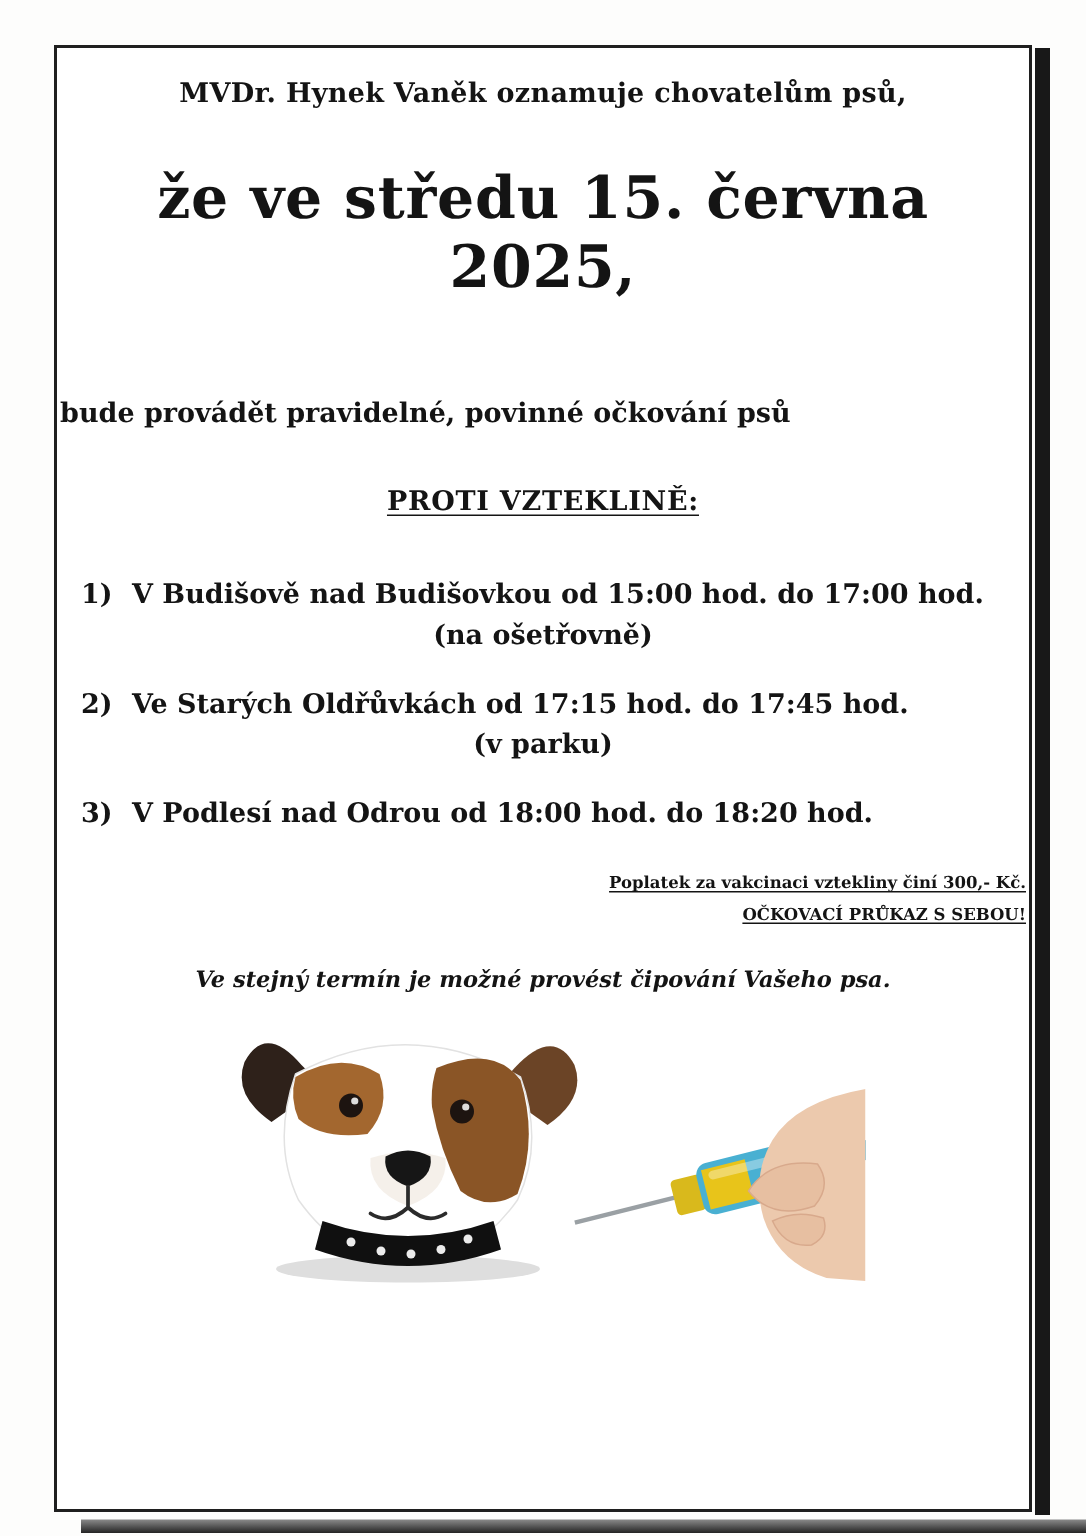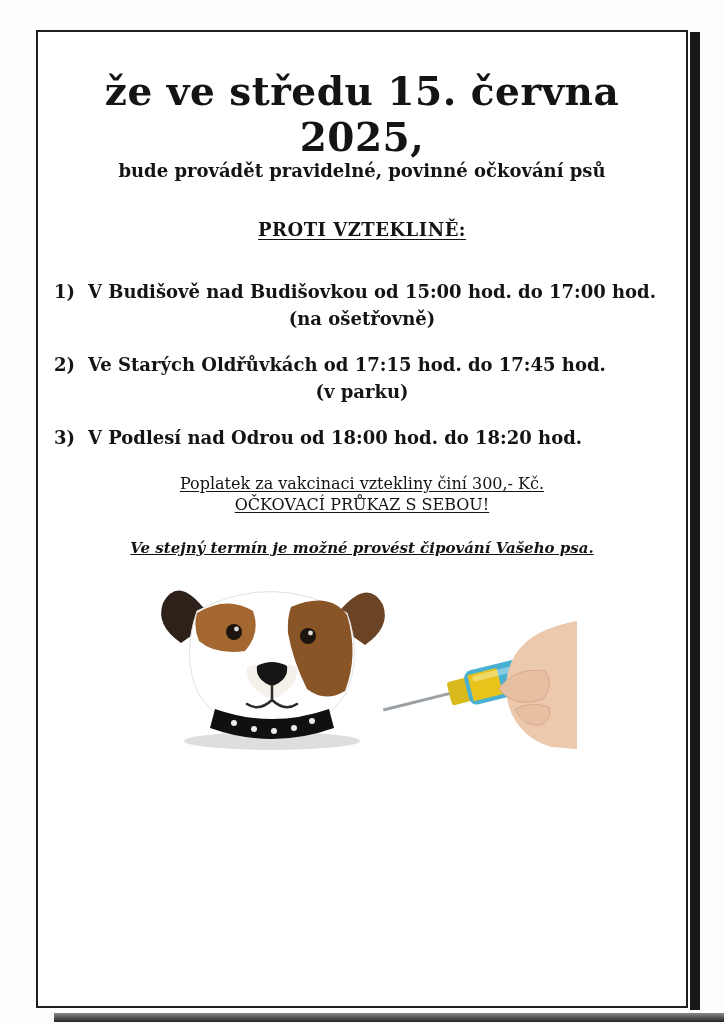--- a/index.html
+++ b/index.html
@@ -59,21 +59,21 @@
     letter-spacing: 0.2px;
   }
   .big-title {
     margin-top: 36px;
     text-align: center;
     font-size: 39px;
     font-weight: 700;
     letter-spacing: 0.5px;
   }
   .subtitle {
-    text-align: center;
+    margin-top: 64px;
     font-size: 18px;
     font-weight: 700;
   }
   .section-heading {
     margin-top: 38px;
     text-align: center;
     font-size: 18px;
     font-weight: 700;
     letter-spacing: 0.5px;
   }
@@ -97,53 +97,53 @@
   }
   .item .num {
     display: inline-block;
     width: 34px;
   }
   .item .row2 {
     text-align: center;
   }
   .fee-block {
     margin-top: 22px;
-    text-align: center;
-    font-size: 16px;
-    font-weight: 400;
+    text-align: right;
+    font-size: 11px;
+    font-weight: 700;
     line-height: 21px;
   }
   .fee-block .u {
     text-decoration: underline;
     text-underline-offset: 2px;
   }
   .chip-block {
     margin-top: 22px;
     text-align: center;
     font-size: 15px;
     font-weight: 700;
     font-style: italic;
     line-height: 22px;
-    text-decoration: underline;
   }
   .illustration-wrap {
     margin-top: 10px;
     text-align: center;
   }
   .illustration-wrap svg {
     display: inline-block;
   }
 </style>
 </head>
 <body>
 
 <div class="page">
   <div class="frame">
     <div class="content">
 
+      <div class="intro">MVDr. Hynek Vaněk oznamuje chovatelům psů,</div>
 
       <div class="big-title">že ve středu 15. června 2025,</div>
 
       <div class="subtitle">bude provádět pravidelné, povinné očkování psů</div>
 
       <div class="section-heading">
         <span>PROTI VZTEKLINĚ:</span>
       </div>
 
       <div class="schedule">

